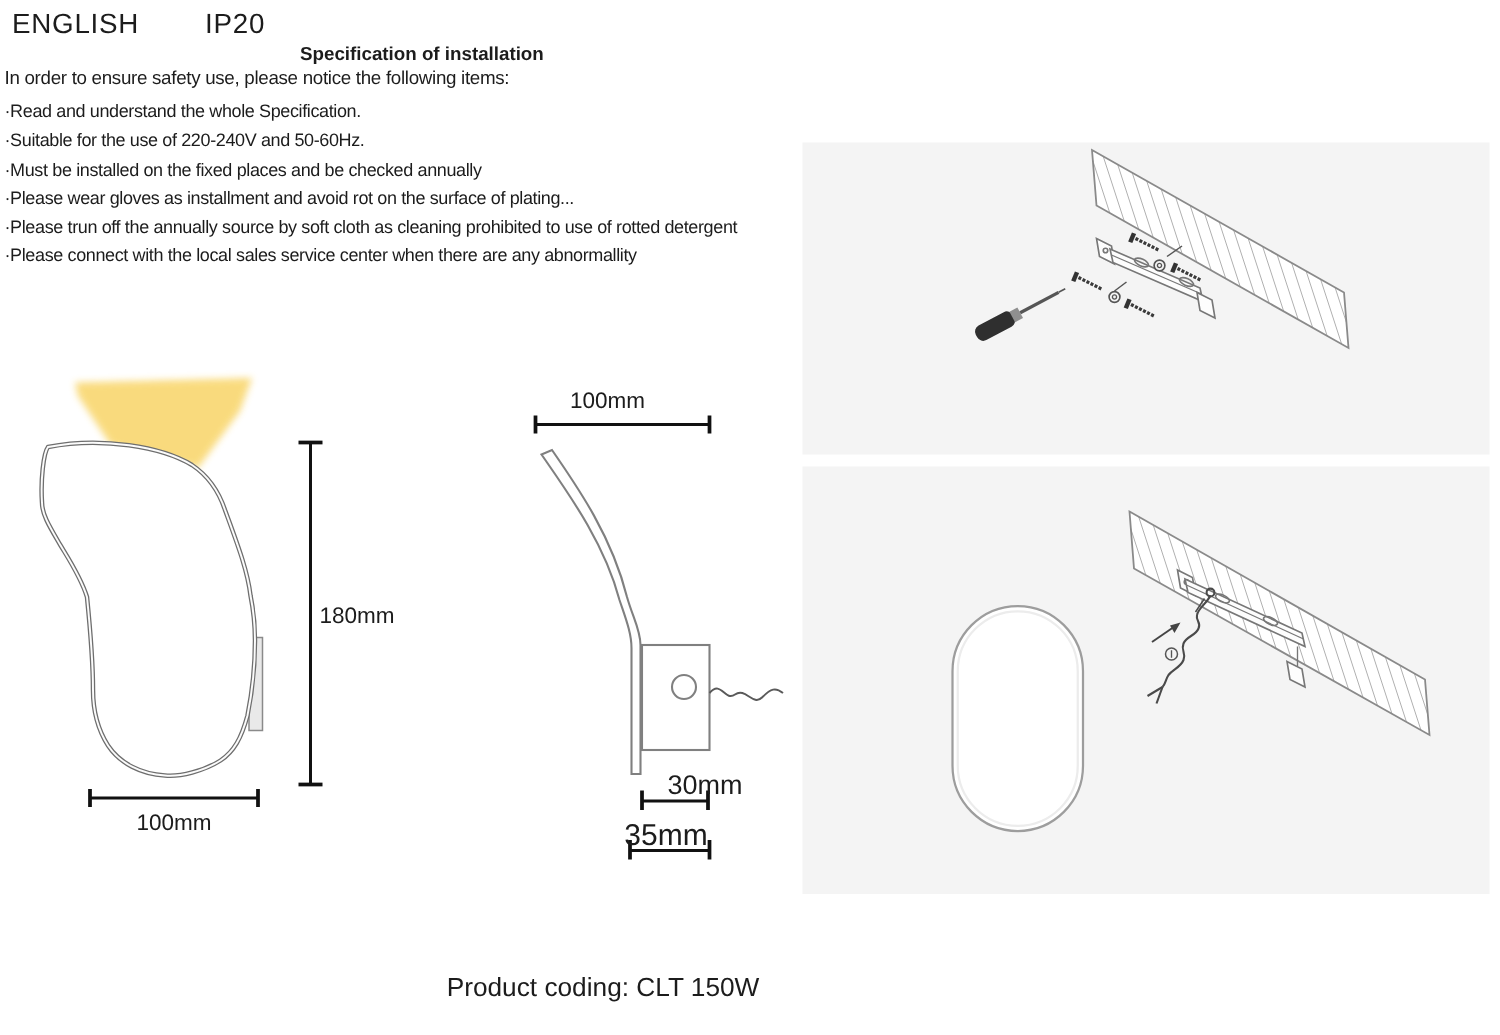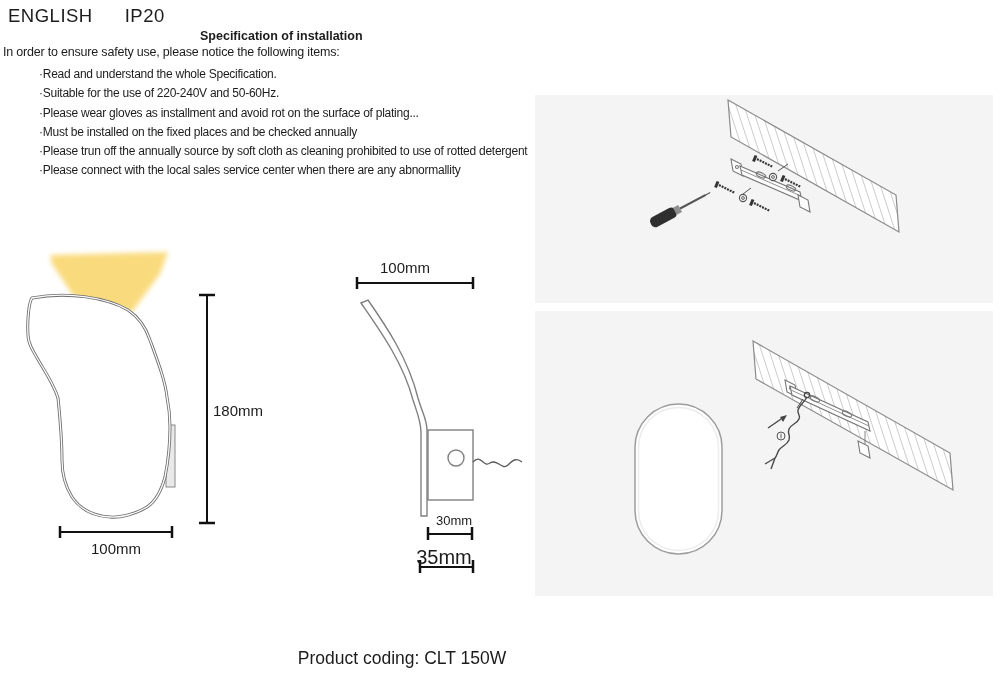--- a/index.html
+++ b/index.html
@@ -2,25 +2,25 @@
 <html><head>
 <meta charset="utf-8">
 <style>
   html,body{margin:0;padding:0;background:#ffffff;}
   .page{
     position:relative;width:1000px;height:690px;background:#ffffff;overflow:hidden;
     font-family:"Liberation Sans","DejaVu Sans",sans-serif;color:#1c1c1c;
   }
   .abs{position:absolute;}
   .header-row{position:absolute;left:8px;top:5px;font-size:18.5px;letter-spacing:.5px;white-space:nowrap;}
-  .header-row .lang{margin-right:32px;}
+  .header-row .lang{margin-right:44px;}
   .spec-title{position:absolute;left:200px;top:29px;font-size:12.5px;font-weight:bold;}
   .spec-intro{position:absolute;left:3px;top:45px;font-size:12.5px;letter-spacing:-.2px;white-space:nowrap;}
   .spec-items{position:absolute;left:3px;top:65px;font-size:12px;letter-spacing:-.25px;}
-  .spec-item{white-space:nowrap;line-height:19.3px;margin-left:36px;}
+  .spec-item{white-space:nowrap;line-height:19.3px;}
   .dim-label{position:absolute;font-size:15px;font-weight:normal;white-space:nowrap;}
   .dim-label.centered{text-align:center;}
   .panel{position:absolute;background:#f4f4f4;}
   .panel-1{left:535px;top:95px;width:458px;height:208px;}
   .panel-2{left:535px;top:311px;width:458px;height:285px;}
   .footer-line{position:absolute;left:0;top:648px;width:804px;text-align:center;font-size:17.5px;}
   svg{display:block;}
 </style>
 </head>
 <body>
@@ -29,22 +29,22 @@
 
   <div class="header-row">
     <span class="lang">ENGLISH</span><span>IP20</span>
   </div>
 
   <div class="spec-title">Specification of installation</div>
   <div class="spec-intro">In order to ensure safety use, please notice the following items:</div>
   <div class="spec-items">
     <div class="spec-item">·Read and understand the whole Specification.</div>
     <div class="spec-item">·Suitable for the use of 220-240V and 50-60Hz.</div>
+    <div class="spec-item">·Must be installed on the fixed places and be checked annually</div>
     <div class="spec-item">·Please wear gloves as installment and avoid rot on the surface of plating...</div>
-    <div class="spec-item">·Must be installed on the fixed places and be checked annually</div>
     <div class="spec-item">·Please trun off the annually source by soft cloth as cleaning prohibited to use of rotted detergent</div>
     <div class="spec-item">·Please connect with the local sales service center when there are any abnormallity</div>
   </div>
 
   <svg class="abs" style="left:10px;top:240px;" width="280" height="320" viewBox="0 0 280 320">
     <defs>
       <filter id="soft" x="-20%" y="-20%" width="140%" height="140%">
         <feGaussianBlur stdDeviation="2.6"></feGaussianBlur>
       </filter>
     </defs>
@@ -105,21 +105,21 @@
       <line x1="132" y1="277" x2="132" y2="290" stroke-width="2.5"></line>
     </g>
 
     <g stroke="#111111" stroke-width="2">
       <line x1="80" y1="317" x2="133" y2="317"></line>
       <line x1="80" y1="310" x2="80" y2="323" stroke-width="2.5"></line>
       <line x1="133" y1="310" x2="133" y2="323" stroke-width="2.5"></line>
     </g>
   </svg>
   <div class="dim-label centered" style="left:365px;top:259px;width:80px;">100mm</div>
-  <div class="dim-label centered" style="left:420px;top:513px;width:68px;font-size:13px;">30mm</div>
+  <div class="dim-label centered" style="left:436px;top:513px;width:68px;font-size:18px;">30mm</div>
   <div class="dim-label centered" style="left:408px;top:546px;width:72px;font-size:20px;">35mm</div>
 
   <div class="panel panel-1">
     <svg width="458" height="208" viewBox="0 0 458 208">
       <defs>
         <pattern id="hatch1" width="7.5" height="10" patternUnits="userSpaceOnUse" patternTransform="rotate(-18)">
           <line x1="0" y1="-1" x2="0" y2="11" stroke="#8f8f8f" stroke-width="0.9"></line>
         </pattern>
         <g id="screw1g">
           <line x1="-1" y1="-3.5" x2="-3.5" y2="2.5" stroke="#333333" stroke-width="3"></line>

